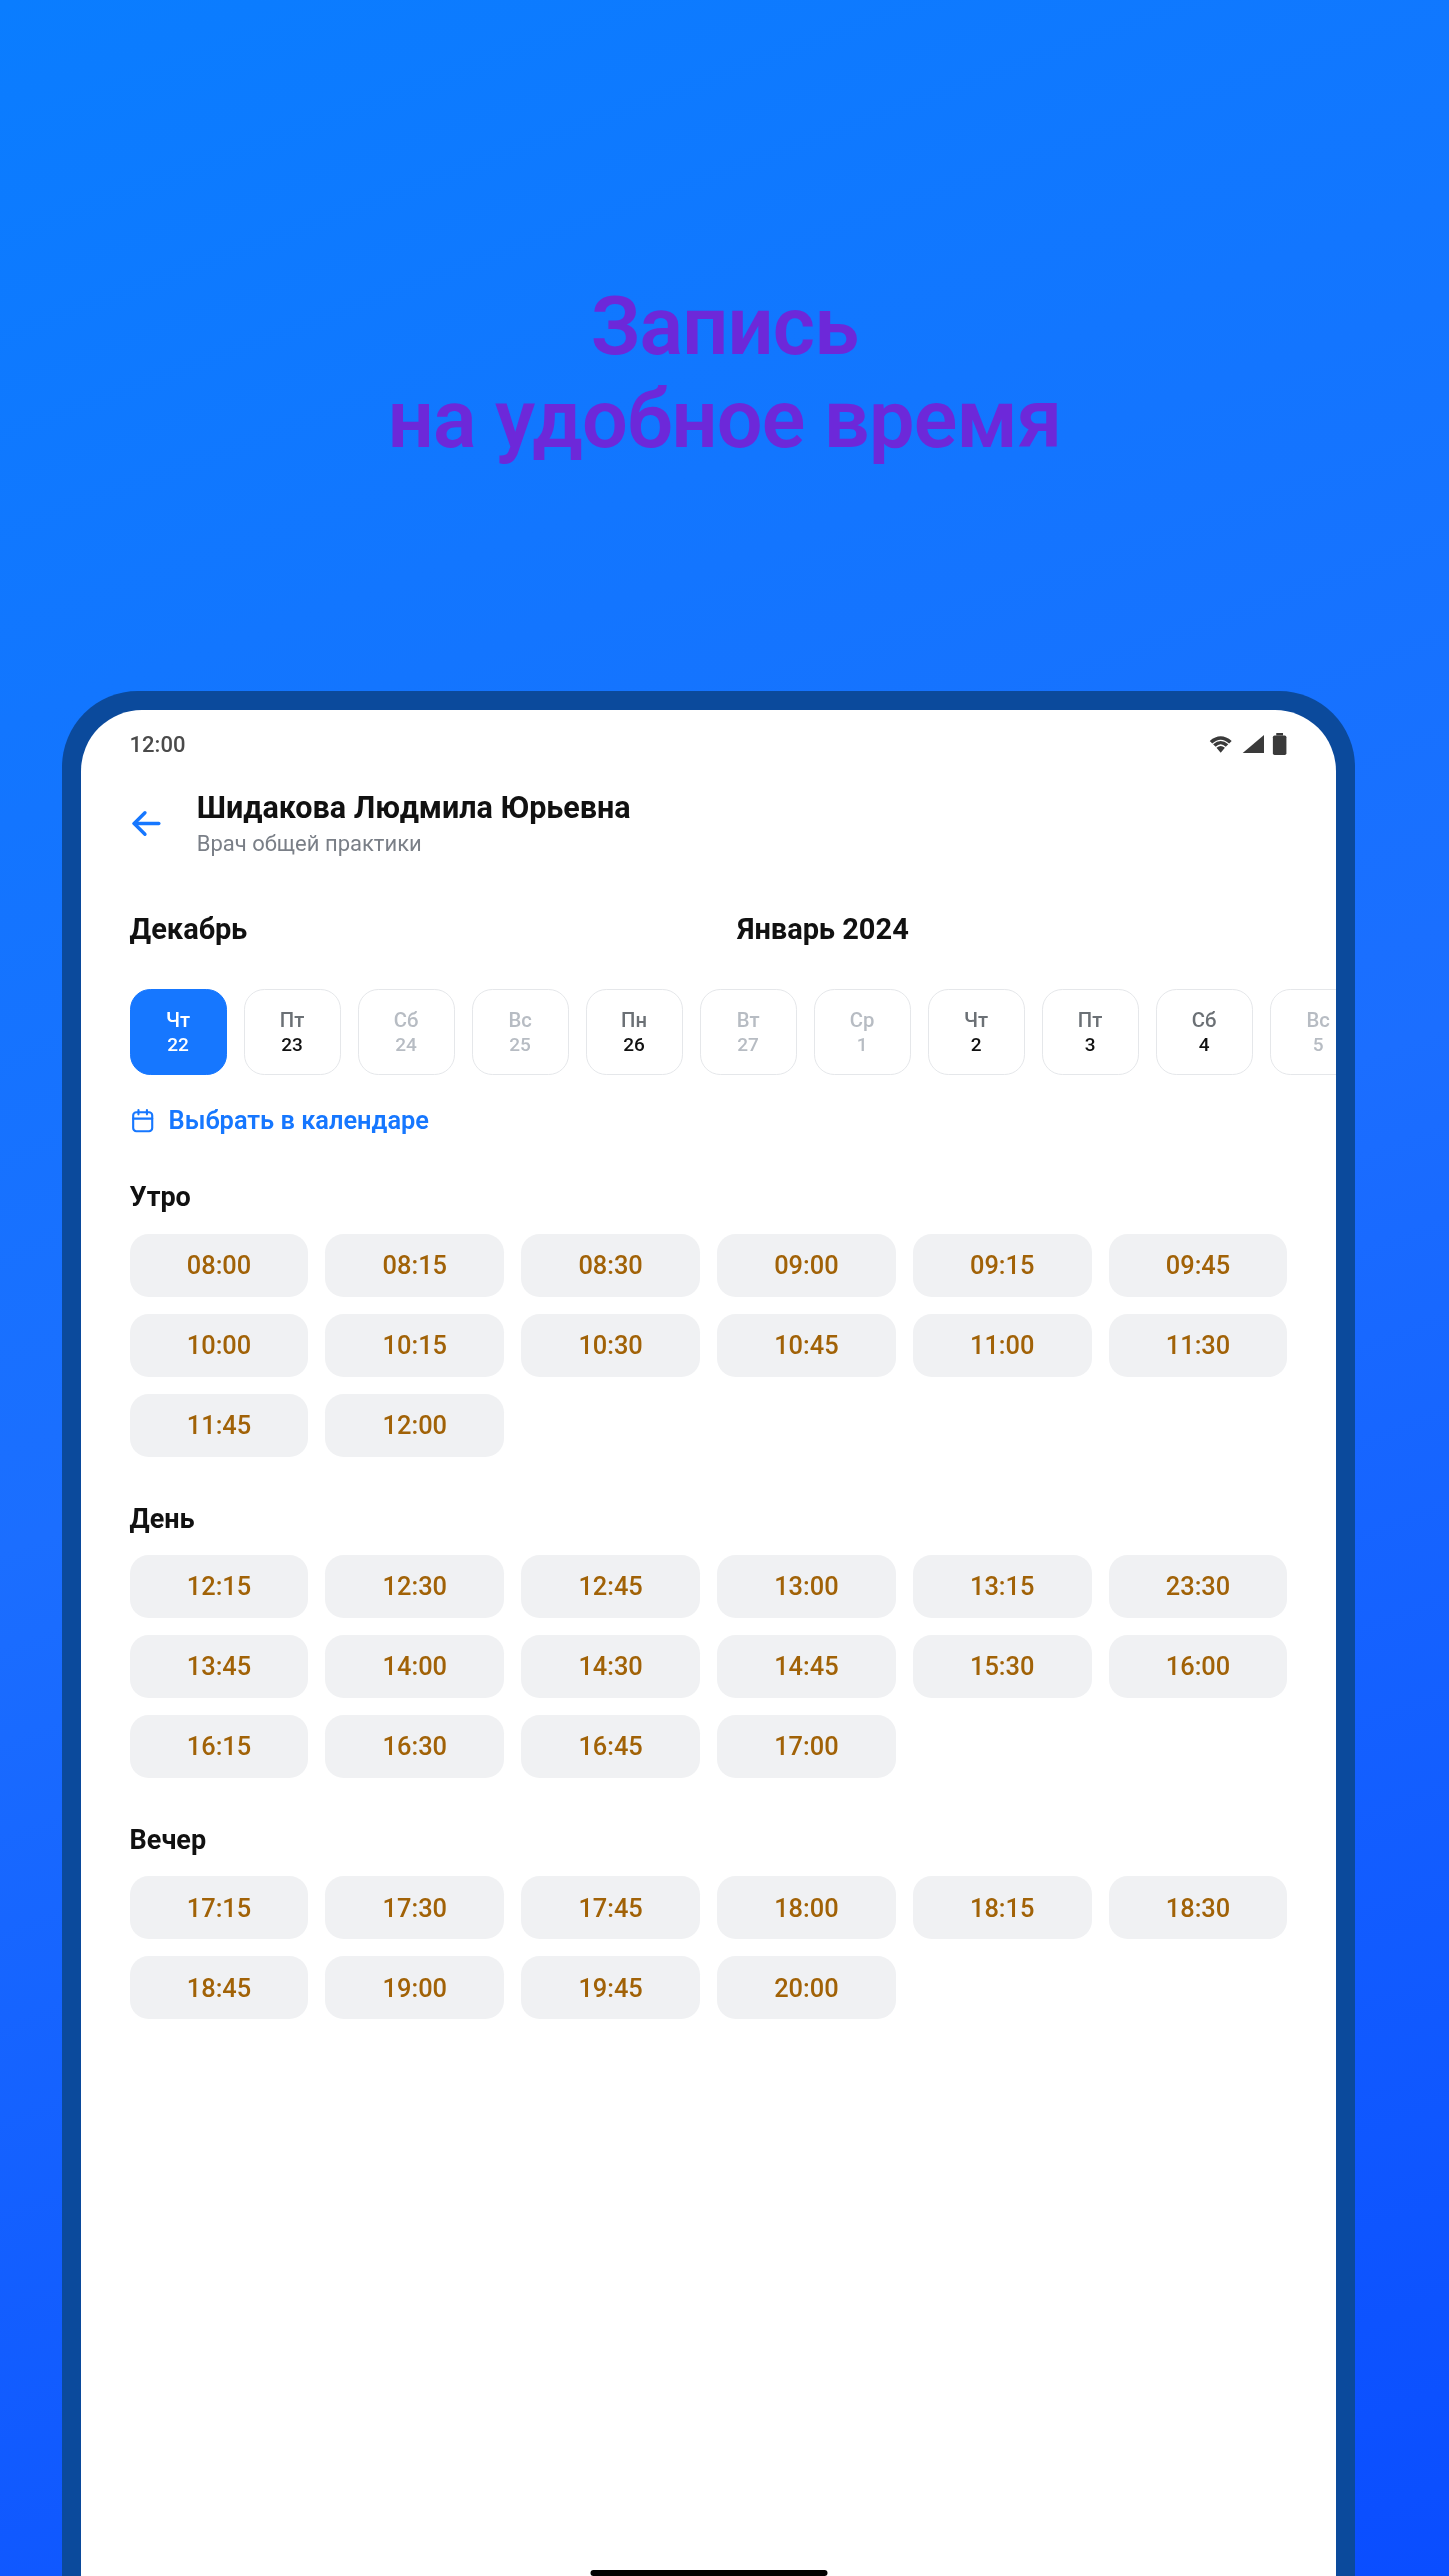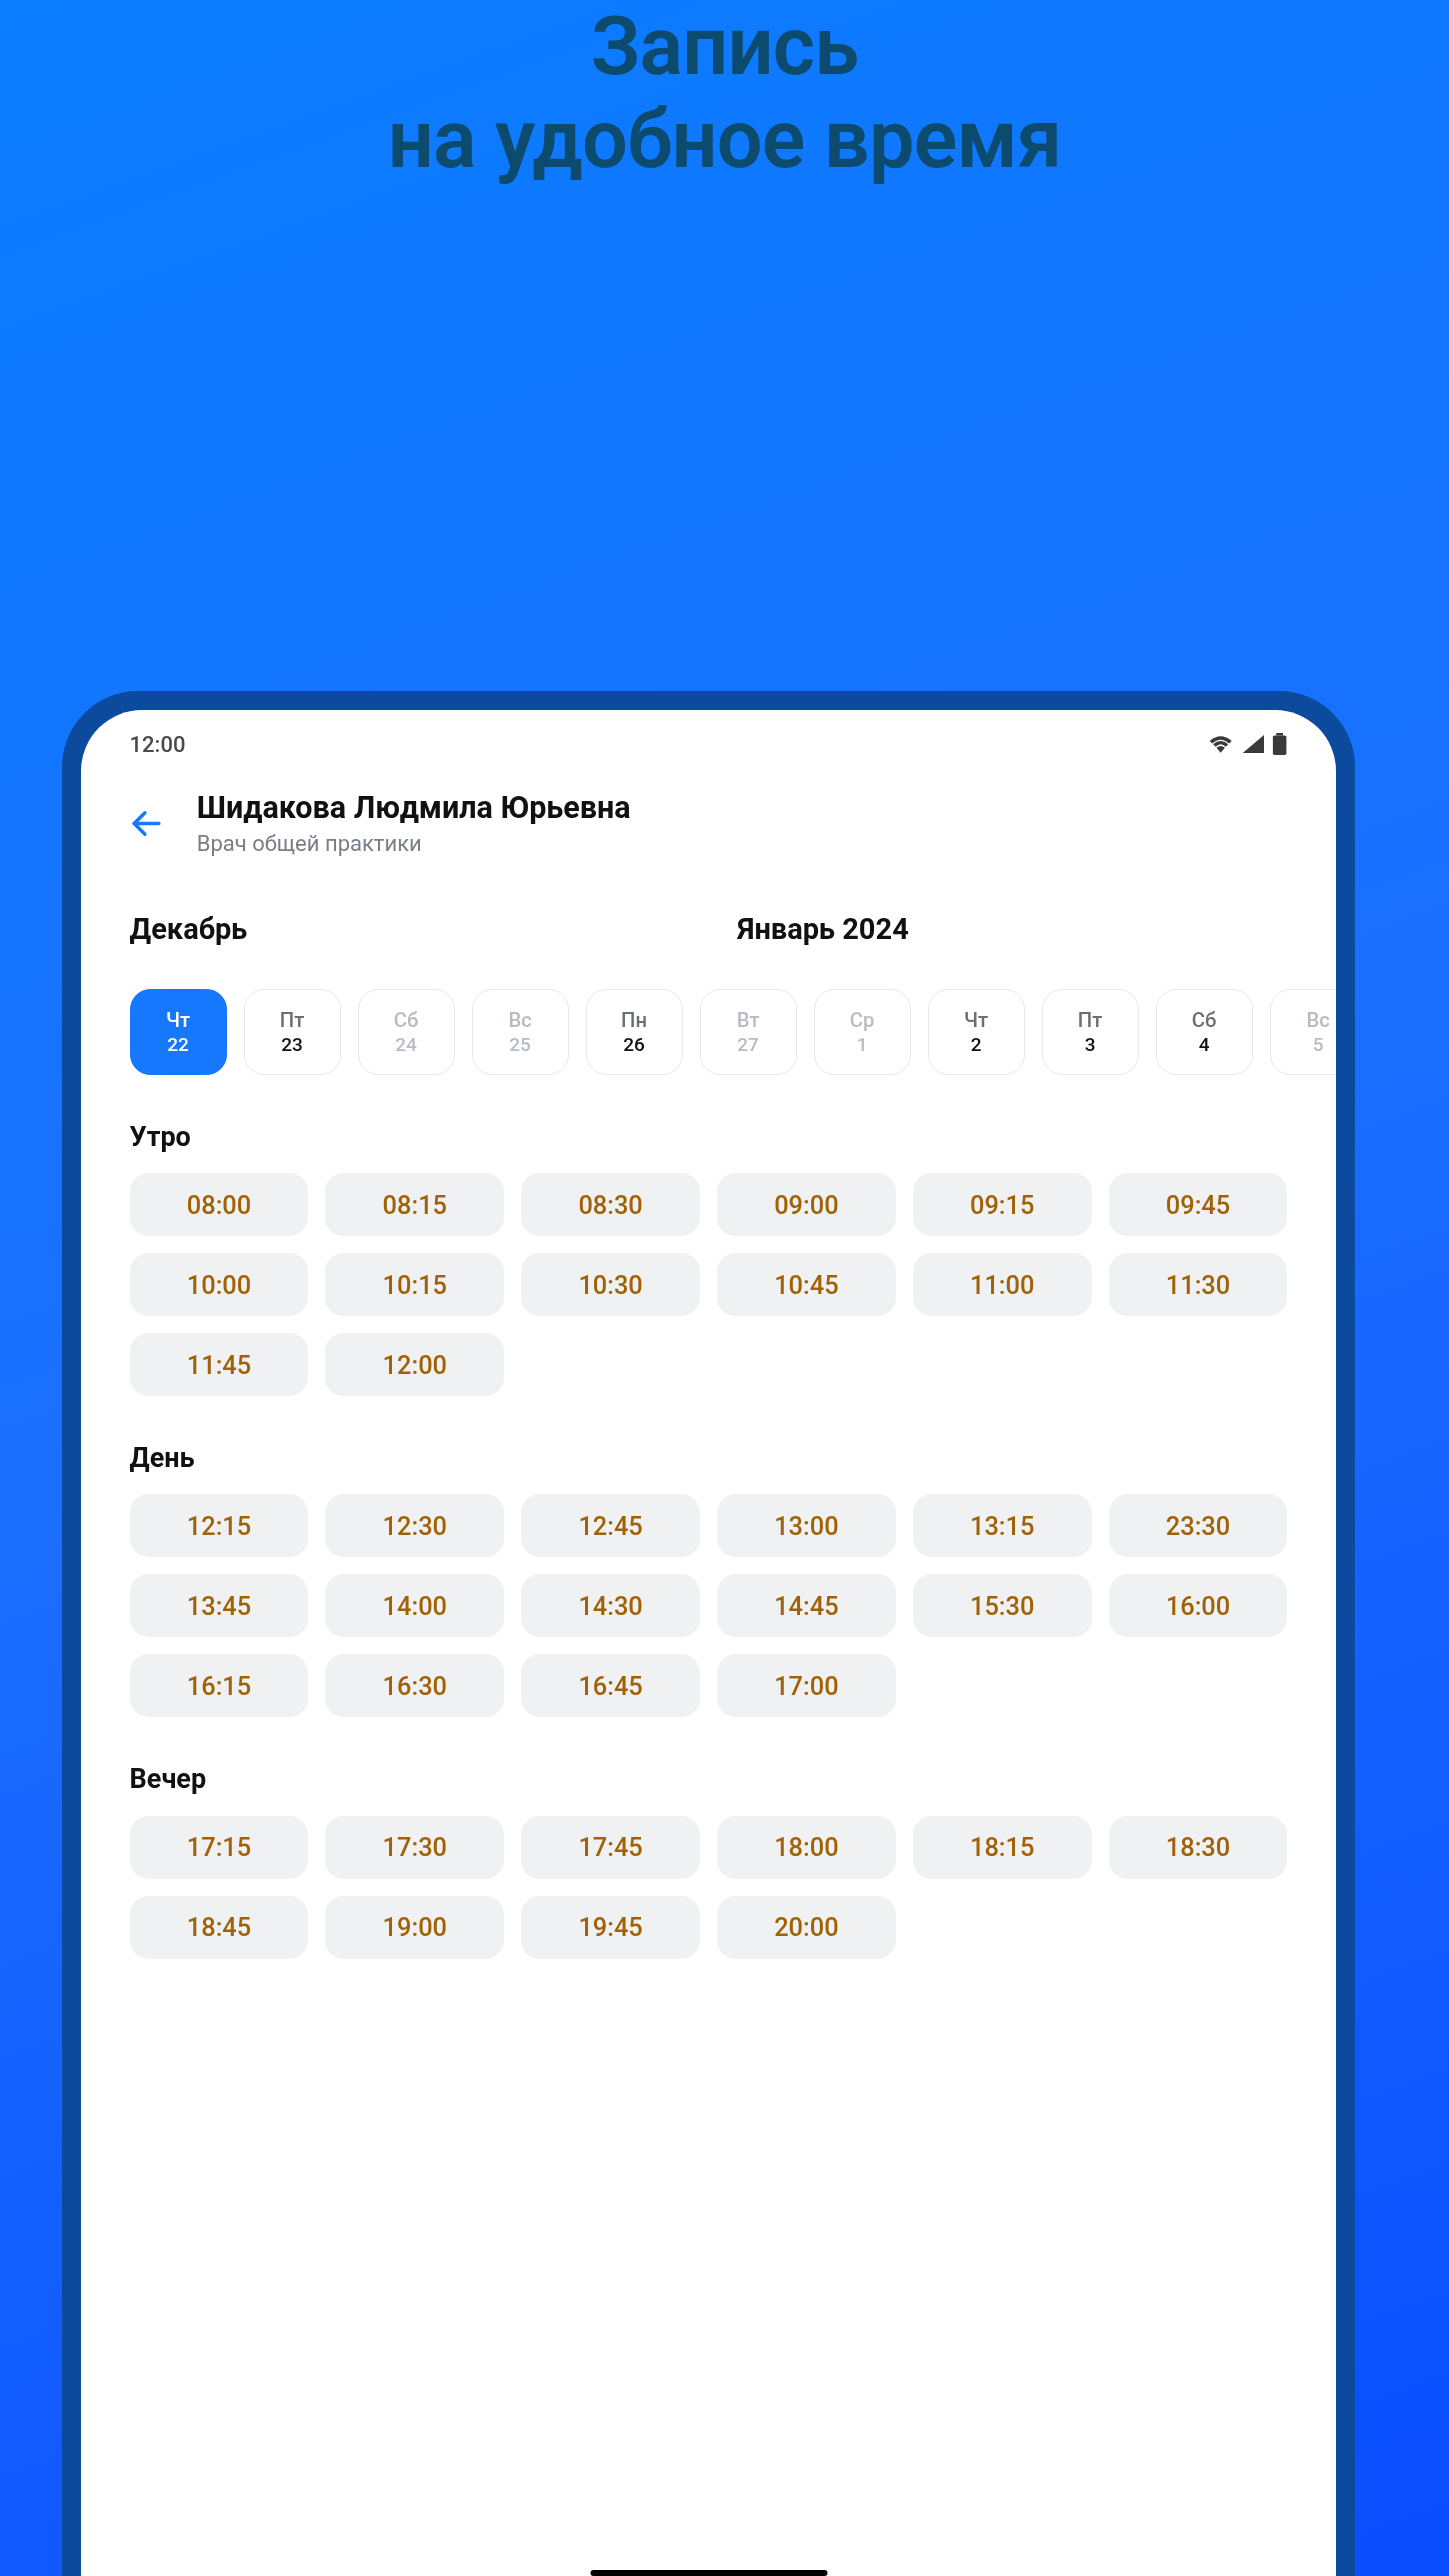--- a/index.html
+++ b/index.html
@@ -5,21 +5,22 @@
   * { box-sizing: border-box; margin: 0; padding: 0; }
   html, body { width: 1449px; height: 2576px; }
   body {
     font-family: -apple-system, BlinkMacSystemFont, "Segoe UI", Roboto, Arial, sans-serif;
     background: linear-gradient(160deg, #0a7dff 0%, #1b6eff 50%, #0a4dff 100%);
     overflow: hidden;
   }
 
   .hero {
     text-align: center;
-    color: #0c4a6e;
+    color: #6d28d9;
+    padding-top: 280px;
   }
   .hero .line { font-size: 81px; font-weight: 600; line-height: 1.15; letter-spacing: -0.8px; }
 
   .device {
     position: absolute;
     left: 62px;
     top: 691px;
     width: 1293px;
     height: 1885px;
     background: #0b4a9c;
@@ -229,20 +230,29 @@
         <div class="date-pill">
           <div class="dow">Сб</div>
           <div class="num">4</div>
         </div>
         <div class="date-pill disabled">
           <div class="dow">Вс</div>
           <div class="num">5</div>
         </div>
       </div>
 
+    <div class="calendar-link">
+      <svg width="25.4" height="25.4" viewBox="0 0 24 24" fill="none" stroke="#1677ff" stroke-width="2" stroke-linecap="round" stroke-linejoin="round">
+          <rect x="3" y="4" width="18" height="18" rx="3"></rect>
+          <line x1="3" y1="10" x2="21" y2="10"></line>
+          <line x1="8" y1="2" x2="8" y2="6"></line>
+          <line x1="16" y1="2" x2="16" y2="6"></line>
+        </svg>
+      <span>Выбрать в календаре</span>
+    </div>
 
     <div id="sections-host">
         <div class="section">
           <div class="section-title">Утро</div>
           <div class="slot-grid">
             <div class="slot">08:00</div>
             <div class="slot">08:15</div>
             <div class="slot">08:30</div>
             <div class="slot">09:00</div>
             <div class="slot">09:15</div>

